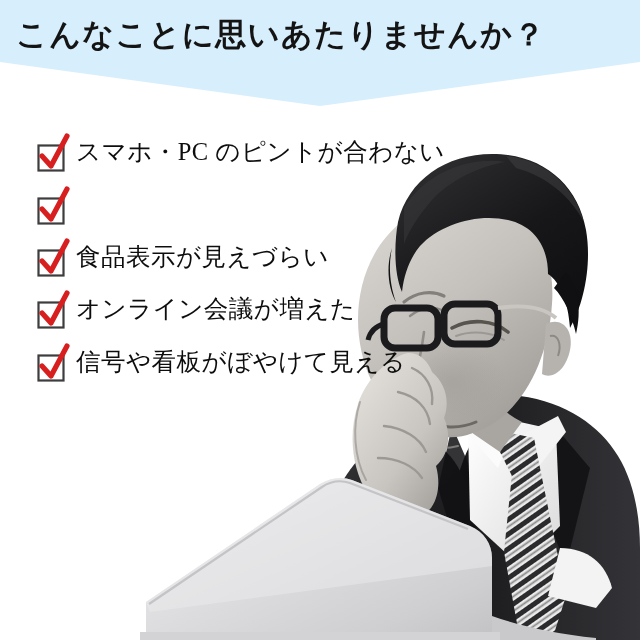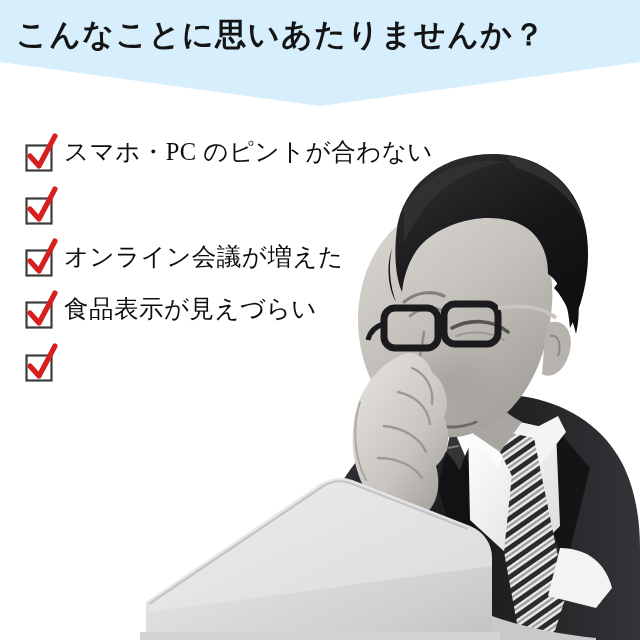--- a/index.html
+++ b/index.html
@@ -53,21 +53,21 @@
     width: 640px;
     height: 544px;
     z-index: 1;
     overflow: hidden;
   }
   .photo-layer svg { display: block; }
 
   
   .checklist {
     position: absolute;
-    left: 0;
+    left: 12px;
     top: 126px;
     width: 470px;
     z-index: 4;
   }
   .check-row {
     position: relative;
     height: 52.4px;
     display: flex;
     align-items: center;
     padding-left: 20px;
@@ -269,37 +269,38 @@
       </span>
     </div>
 
     <div class="check-row">
       <span class="check-icon">
         <svg width="34" height="34" viewBox="0 0 34 34" xmlns="http://www.w3.org/2000/svg">
           <rect x="6.5" y="10.5" width="25" height="25" fill="#ffffff" stroke="#3d3d3d" stroke-width="2.2"></rect>
           <path d="M10,21 L19,31 L35,1" fill="none" stroke="#d81f20" stroke-width="5.2" stroke-linecap="round" stroke-linejoin="round"></path>
         </svg>
       </span>
+      <span class="check-label">食品表示が見えづらい</span>
+    </div>
+
+    <div class="check-row">
+      <span class="check-icon">
+        <svg width="34" height="34" viewBox="0 0 34 34" xmlns="http://www.w3.org/2000/svg">
+          <rect x="6.5" y="10.5" width="25" height="25" fill="#ffffff" stroke="#3d3d3d" stroke-width="2.2"></rect>
+          <path d="M10,21 L19,31 L35,1" fill="none" stroke="#d81f20" stroke-width="5.2" stroke-linecap="round" stroke-linejoin="round"></path>
+        </svg>
+      </span>
       <span class="check-label">オンライン会議が増えた</span>
     </div>
 
     <div class="check-row">
       <span class="check-icon">
         <svg width="34" height="34" viewBox="0 0 34 34" xmlns="http://www.w3.org/2000/svg">
           <rect x="6.5" y="10.5" width="25" height="25" fill="#ffffff" stroke="#3d3d3d" stroke-width="2.2"></rect>
           <path d="M10,21 L19,31 L35,1" fill="none" stroke="#d81f20" stroke-width="5.2" stroke-linecap="round" stroke-linejoin="round"></path>
         </svg>
       </span>
-      <span class="check-label">食品表示が見えづらい</span>
-    </div>
-
-    <div class="check-row">
-      <span class="check-icon">
-        <svg width="34" height="34" viewBox="0 0 34 34" xmlns="http://www.w3.org/2000/svg">
-          <rect x="6.5" y="10.5" width="25" height="25" fill="#ffffff" stroke="#3d3d3d" stroke-width="2.2"></rect>
-          <path d="M10,21 L19,31 L35,1" fill="none" stroke="#d81f20" stroke-width="5.2" stroke-linecap="round" stroke-linejoin="round"></path>
-        </svg>
-      </span>
+      <span class="check-label">信号や看板がぼやけて見える</span>
     </div>
 
   </div>
 
 </div>
 
 </body></html>

